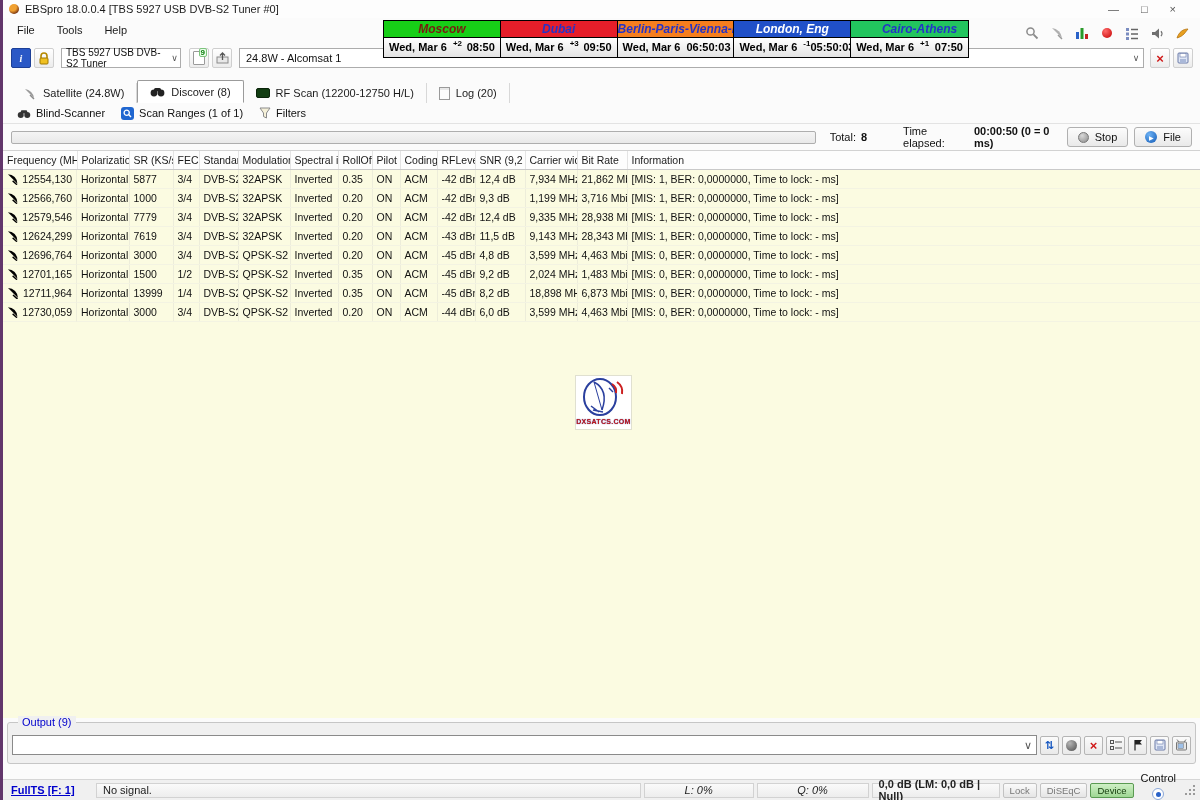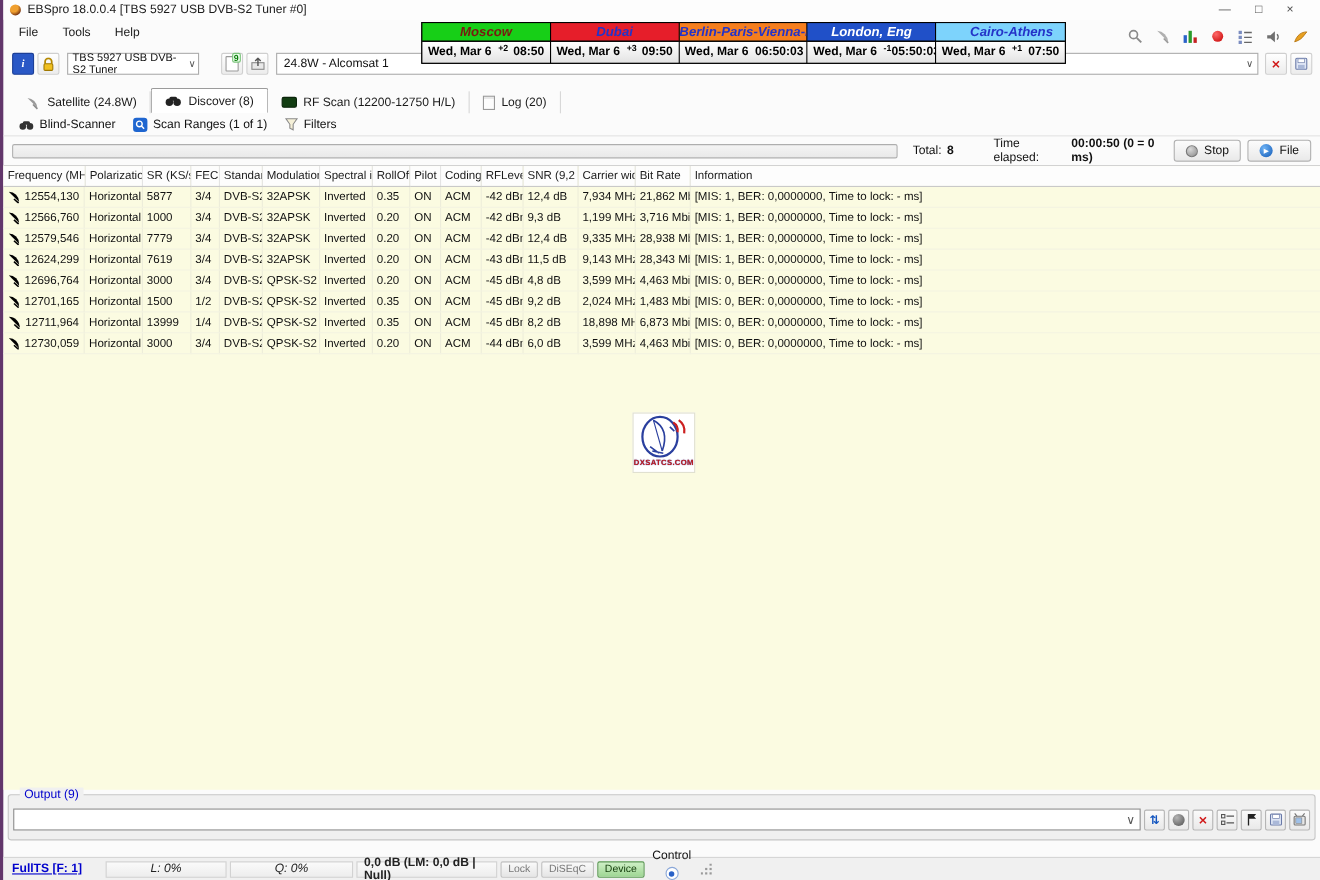--- a/index.html
+++ b/index.html
@@ -15,21 +15,21 @@
   .wc { cursor:default; }
 
   
   .menubar { position:absolute; left:0; top:18px; height:24px; display:flex; align-items:center; gap:14px; padding-left:10px; background:transparent; }
   .menuitem { padding:2px 4px; color:#1b1b1b; }
 
   
   .toolbar { position:absolute; left:0; top:44px; right:0; height:28px; display:flex; align-items:center; padding-left:8px; }
   .tbtn { height:20px; min-width:20px; border:1px solid #cfcfcf; background:linear-gradient(#ffffff,#ececec); border-radius:2px; display:inline-flex; align-items:center; justify-content:center; margin-right:3px; font-size:10px; }
   .tbtn.infobtn { background:#2a58c6; border-color:#1c3f97; color:#fff; font-weight:bold; font-style:italic; font-family:"Liberation Serif",serif; }
-  .combo { height:20px; width:120px; border:1px solid #acacac; background:#fff; display:inline-flex; align-items:center; font-size:10px; padding-left:4px; position:relative; margin:0 20px 0 4px; }
+  .combo { height:20px; width:120px; border:1px solid #acacac; background:#fff; display:inline-flex; align-items:center; font-size:10px; padding-left:4px; position:relative; margin:0 8px 0 4px; }
   .combo .carr, .field .carr { margin-left:auto; width:14px; text-align:center; color:#555; font-size:9px; }
   .field { height:20px; flex:1; border:1px solid #acacac; background:#fff; display:inline-flex; align-items:center; padding-left:6px; margin-left:4px; font-size:11px;gap:36px; }
   .pagebadge { position:relative; width:12px; height:14px; background:#fff; border:1px solid #9a9a9a; border-radius:1px; }
   .pagebadge span { position:absolute; right:-3px; top:-4px; color:#0a7d0a; font-size:8px; font-weight:bold; background:#eaffea; border:1px solid #7cc47c; line-height:7px; padding:0 1px; border-radius:2px; }
   .xbtn { color:#d01818; font-weight:bold; font-size:13px; }
   .toolbar-right { display:flex; margin-left:6px; margin-right:4px; }
 
   
   .clockpanel { position:absolute; left:380px; top:20px; width:586px; height:38px; display:flex; border:1px solid #000; background:#000; z-index:5; }
   .clock { width:20%; display:flex; flex-direction:column; border-right:1px solid #000; }
@@ -192,21 +192,21 @@
       </div>
       <div class="clock">
         <div class="clock-city" style="background: rgb(32, 80, 200); color: rgb(255, 255, 255);">London, Eng</div>
         <div class="clock-val">
           <span class="cd">Wed, Mar 6</span>
           <span class="coff">-1</span>
           <span class="ct">05:50:03</span>
         </div>
       </div>
       <div class="clock">
-        <div class="clock-city" style="background: #7dd3fc; color: rgb(36, 51, 200); padding-left: 20px;">Cairo-Athens</div>
+        <div class="clock-city" style="background: #22c55e; color: rgb(36, 51, 200); padding-left: 20px;">Cairo-Athens</div>
         <div class="clock-val">
           <span class="cd">Wed, Mar 6</span>
           <span class="coff">+1</span>
           <span class="ct">07:50</span>
         </div>
       </div>
     </div>
 
   <div class="topicons">
     <span class="ticon">
@@ -602,20 +602,21 @@
             <path d="M4,3 L2,0.5 M9,3 L11,0.5" stroke="#777" stroke-width="1"></path>
             <rect x="1.5" y="3" width="10" height="8" rx="1" fill="#e6e6e6" stroke="#777"></rect>
             <rect x="3" y="4.5" width="5.5" height="5" fill="#9ec0e8" stroke="#777" stroke-width=".5"></rect>
           </svg>
         </span>
     </div>
   </div>
 
   <div class="statusbar">
     <span class="slink">FullTS [F: 1]</span>
+    <span class="spanel sig">No signal.</span>
     <span class="spanel pl">L: 0%</span>
     <span class="spanel pq">Q: 0%</span>
     <span class="spanel pdb">0,0 dB (LM: 0,0 dB | Null)</span>
     <span class="sbtn">Lock</span>
     <span class="sbtn">DiSEqC</span>
     <span class="sbtn green">Device</span>
     <span class="controlwrap">
       <span>Control</span>
       <span class="cicon">
           <i></i>

